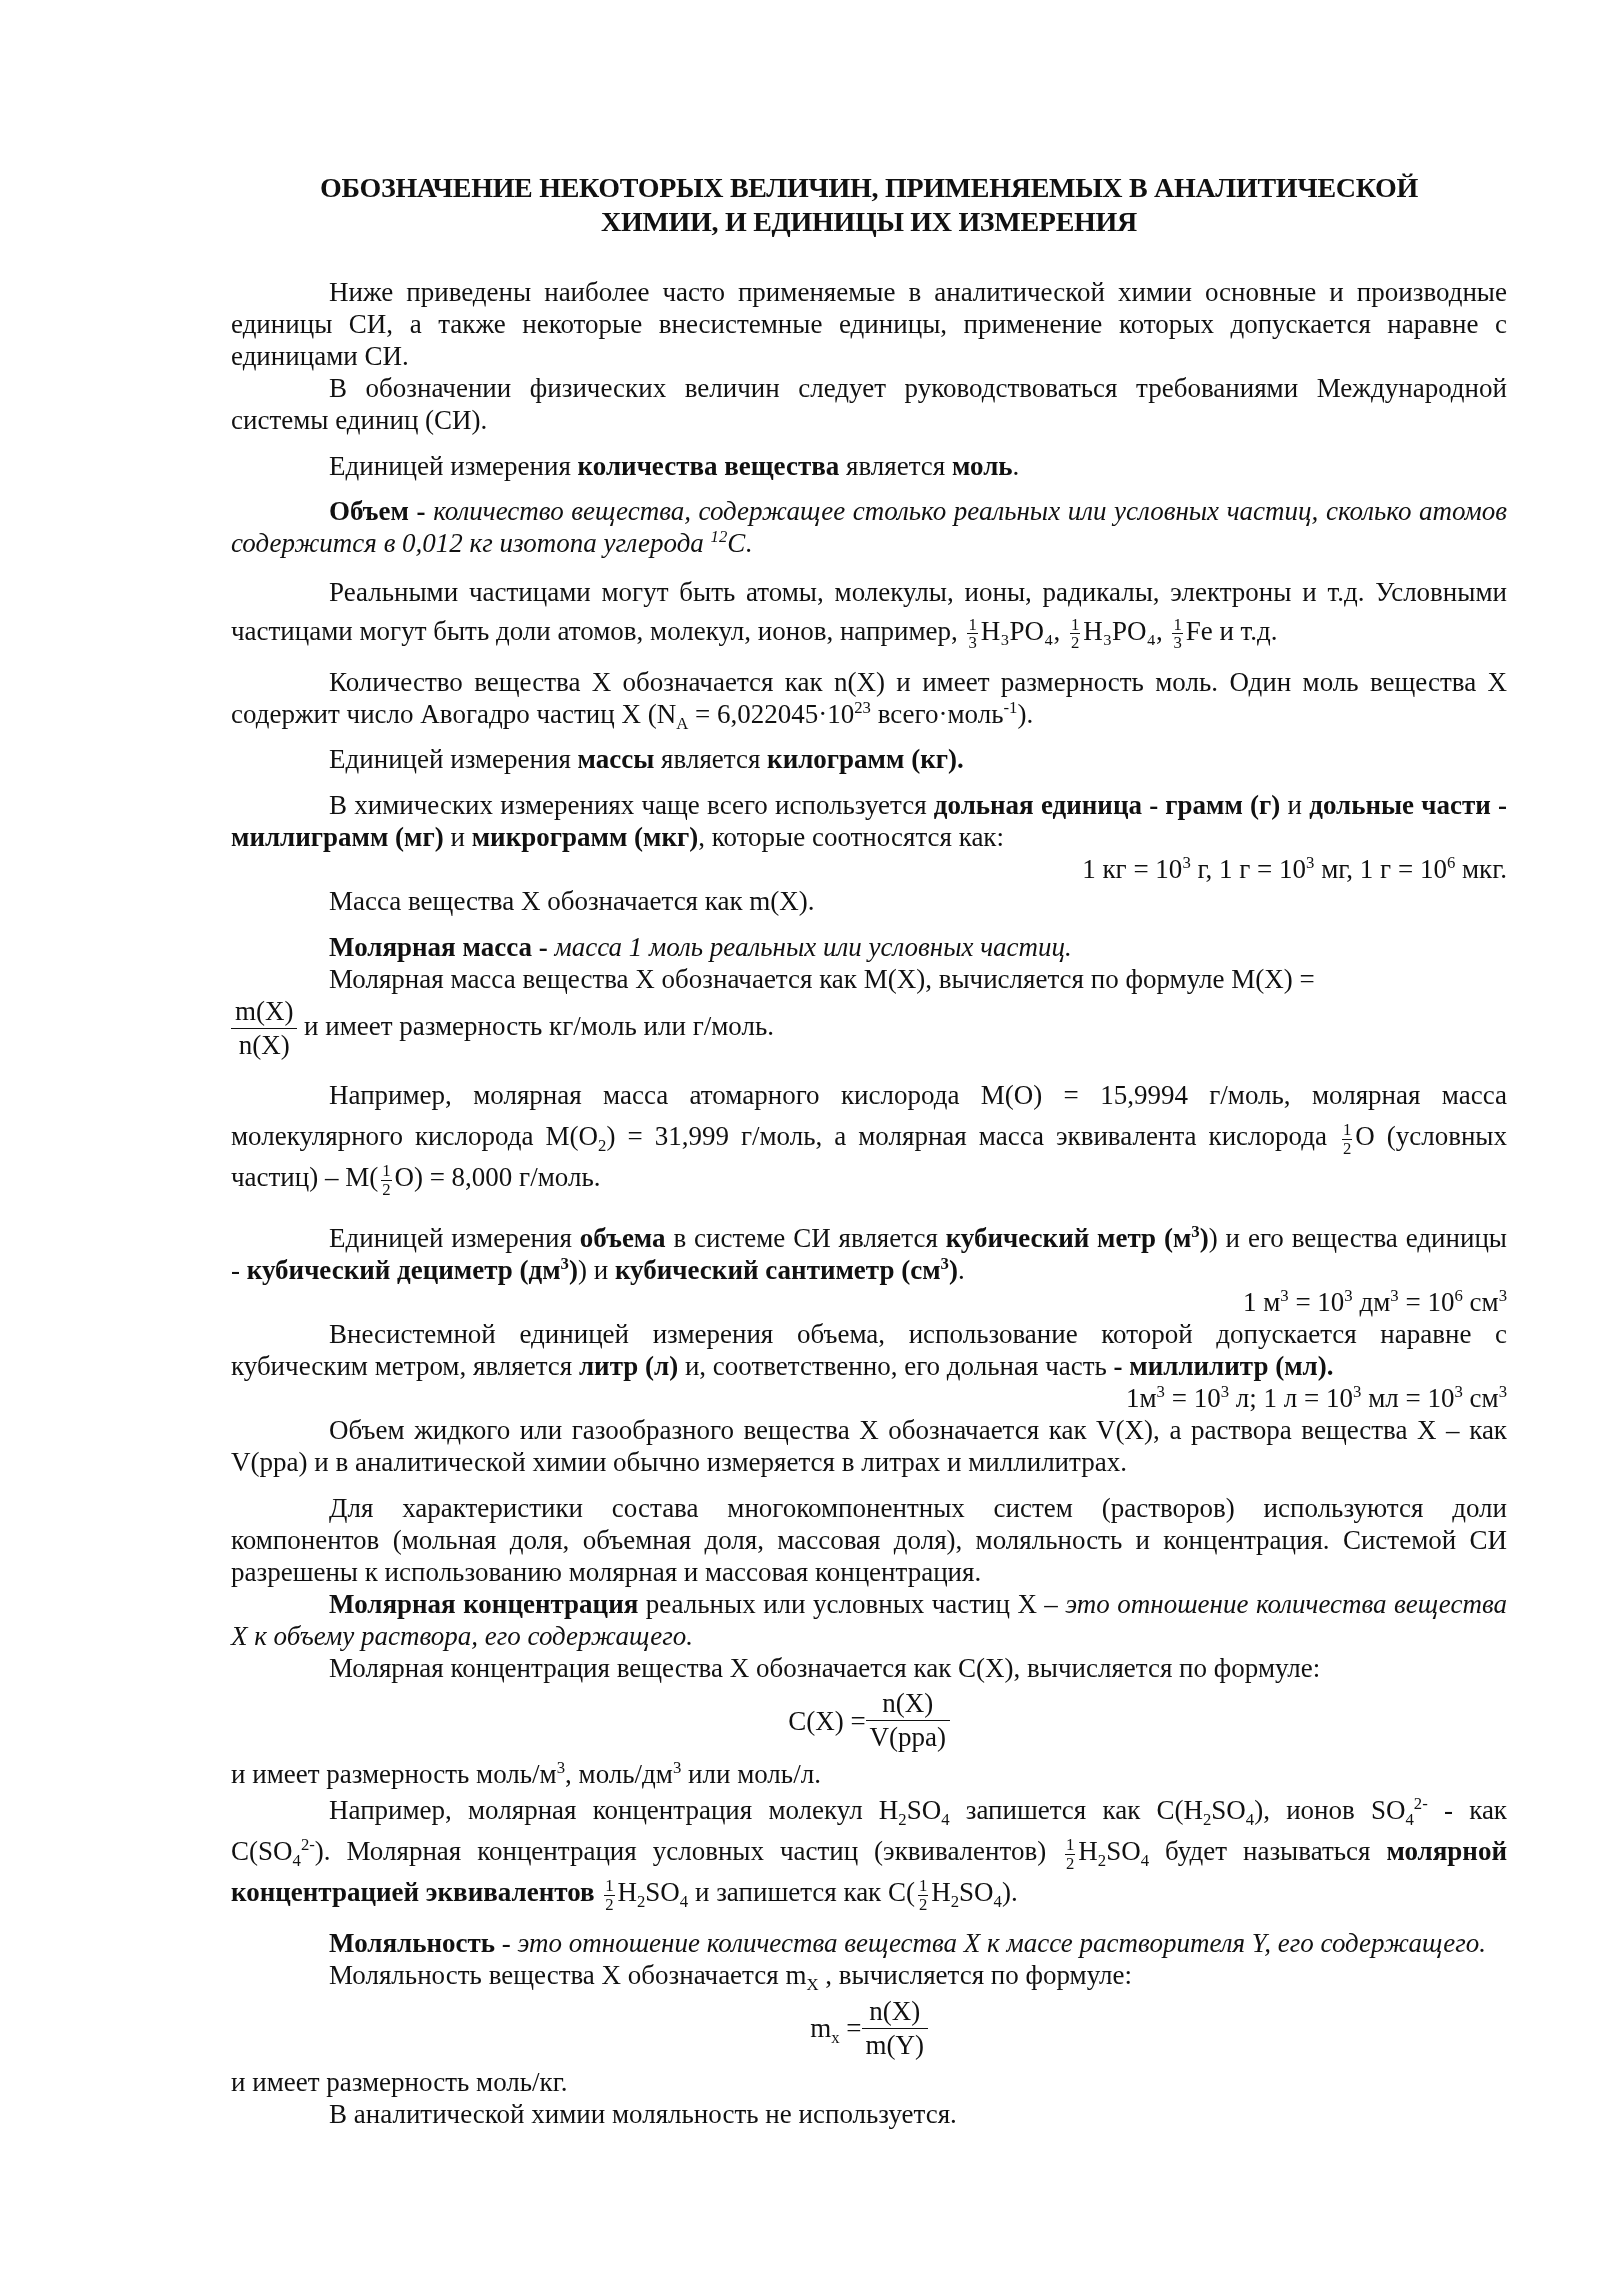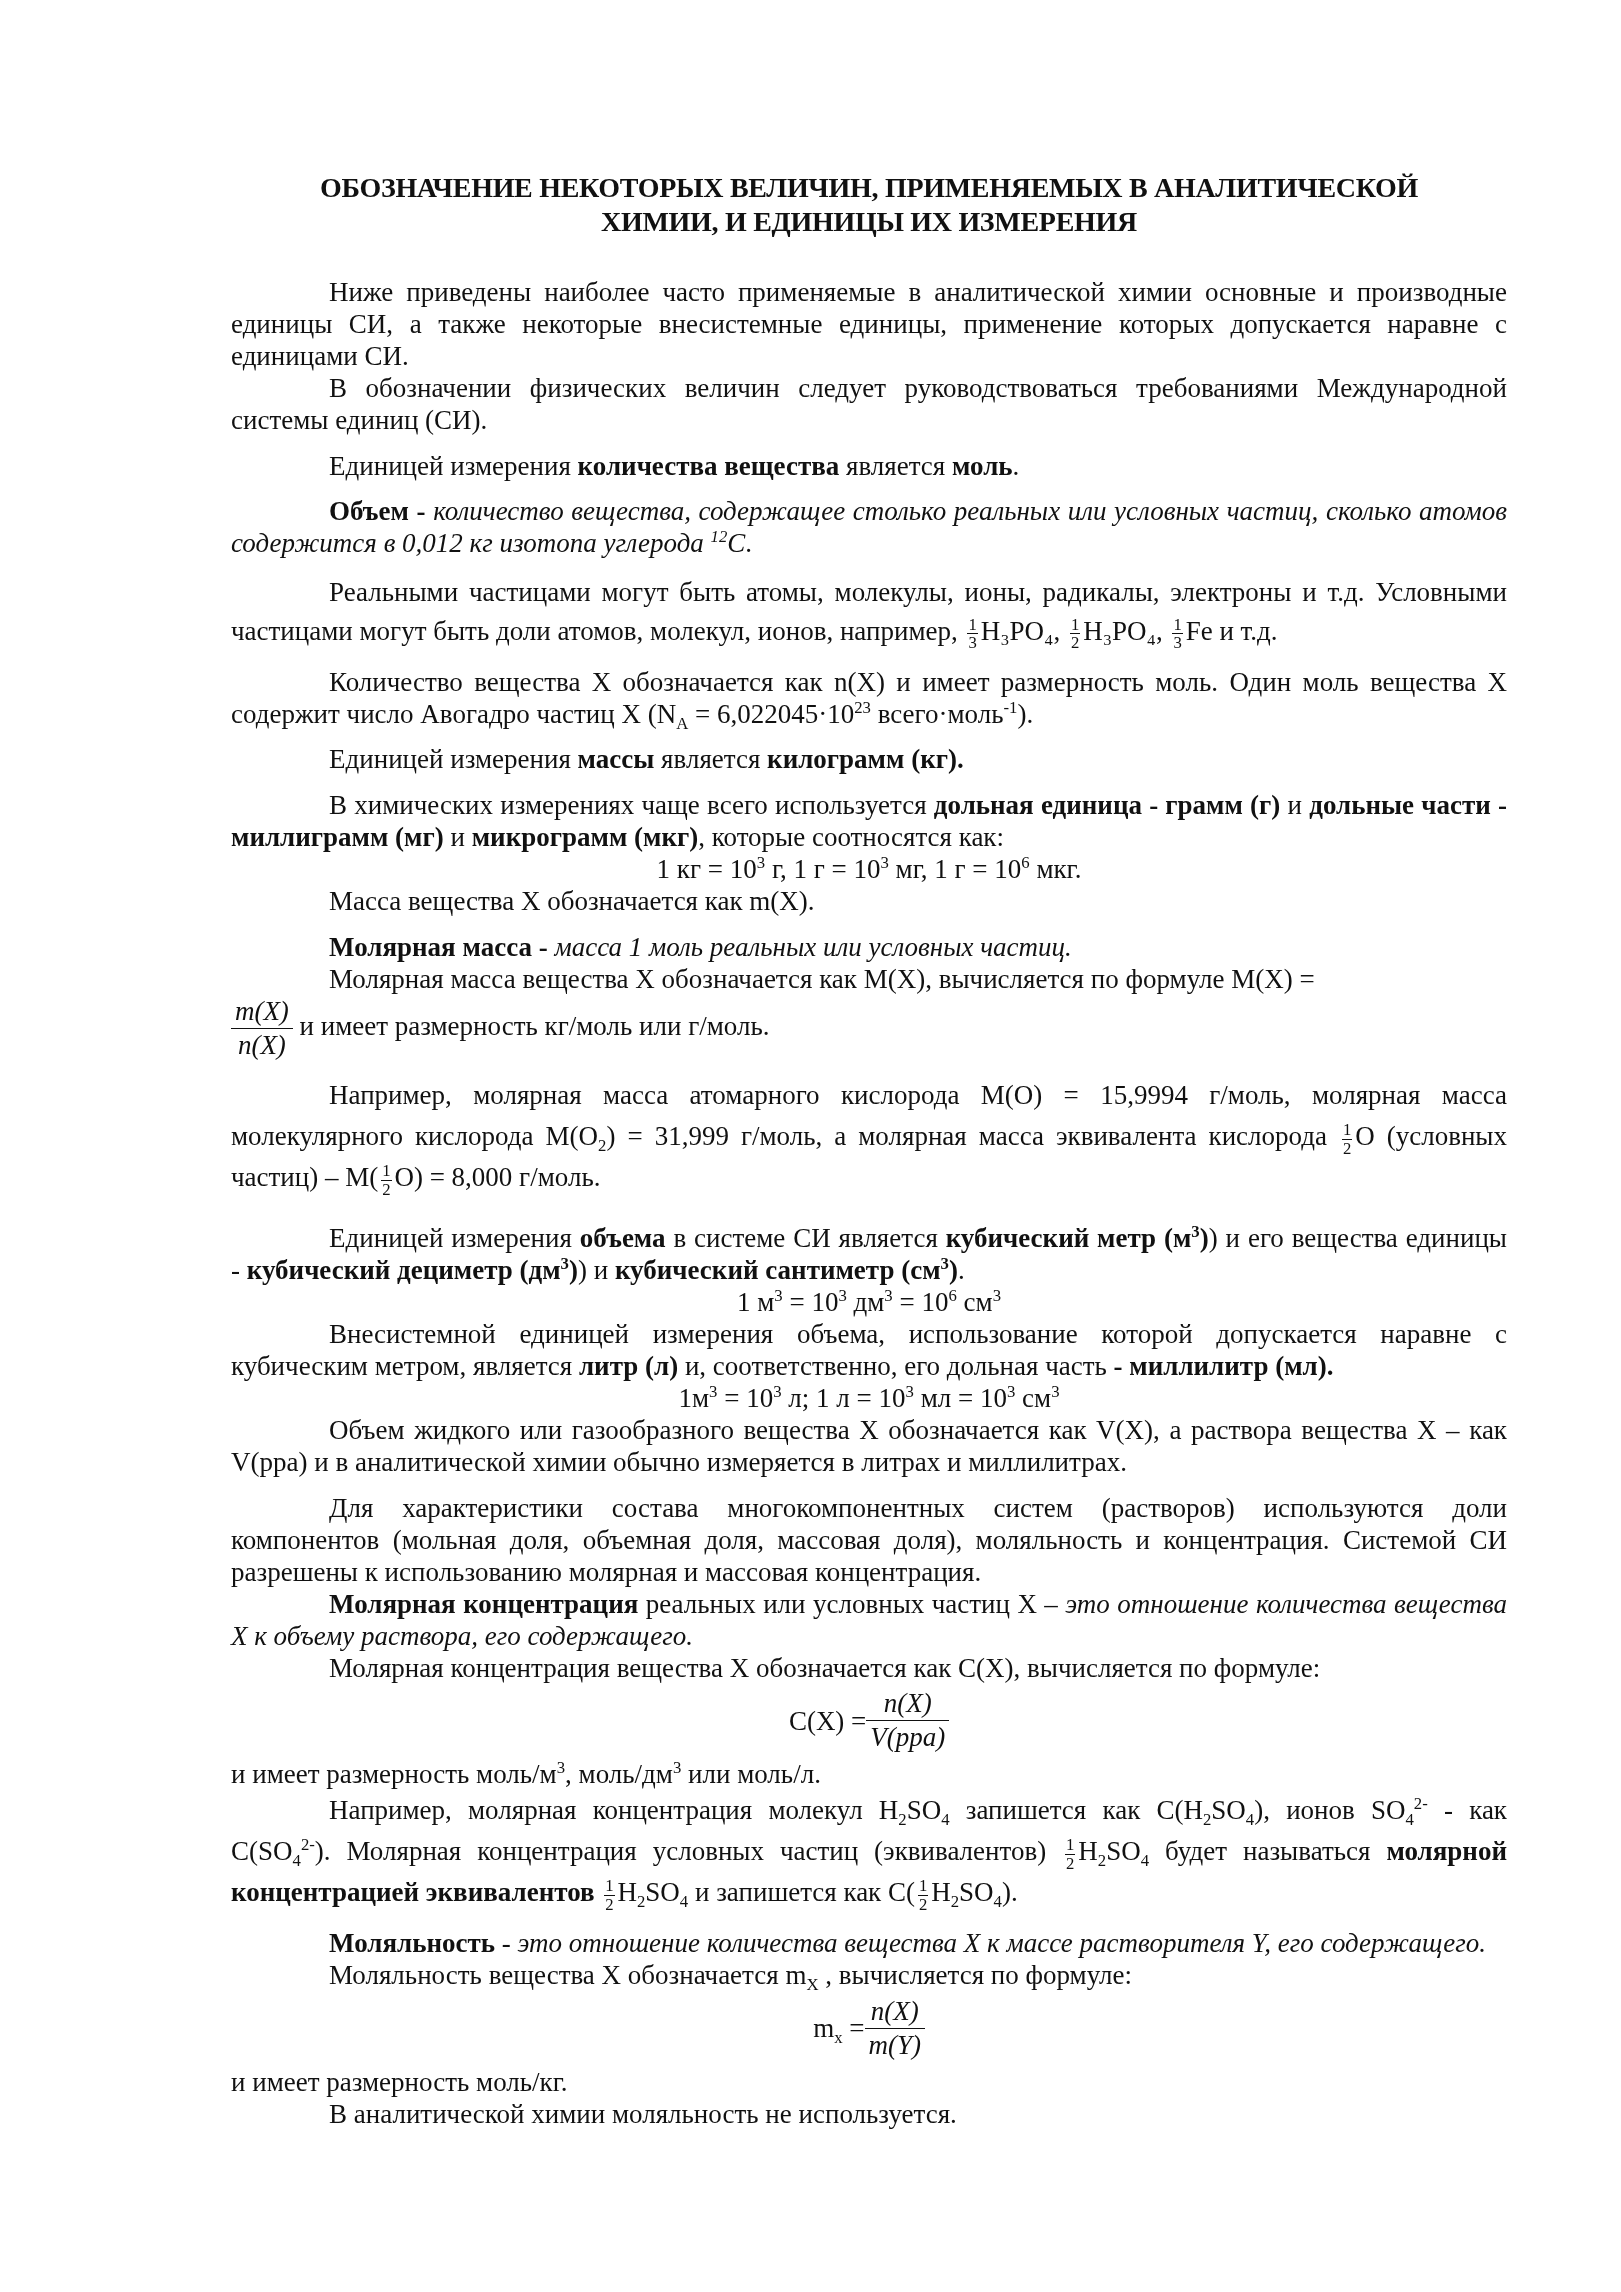--- a/index.html
+++ b/index.html
@@ -12,33 +12,33 @@
     position: absolute; left: 231px; top: 155px; width: 1276px;
     font-size: 27px; line-height: 32px;
   }
   .title {
     text-align: center; font-weight: bold; font-size: 28px; line-height: 34px;
     margin: 16px 0 37px 0; letter-spacing: -0.3px;
   }
   p { margin: 0; text-align: justify; text-indent: 98px; }
   p.noind { text-indent: 0; }
   .gap { margin-top: 13.7px; }
-  .center { text-align: center; text-indent: 0; }
+  .center { text-align: right; text-indent: 0; }
   b { font-weight: bold; }
   i { font-style: italic; }
   sup, sub { font-size: 62%; line-height: 0; }
   .frac {
     display: inline-block; vertical-align: middle; text-align: center;
     font-size: 62%; line-height: 1.05; margin: 0 2.9px; text-indent: 0;
   }
   .frac > span { display: block; }
   .frac > span.num { border-bottom: 1.5px solid #111; padding: 0 1px; }
   .bigfrac {
     display: inline-block; vertical-align: middle; text-align: center;
-    line-height: 33px; text-indent: 0; font-style: italic;
+    line-height: 33px; text-indent: 0;
   }
   .bigfrac > span { display: block; padding: 0 3.9px; }
   .bigfrac > span.num { border-bottom: 1.5px solid #111; }
   .formula { text-align: center; text-indent: 0; margin: 3.9px 0 3.9px 0; }
   .formula .lhs { vertical-align: middle; }
 </style>
 </head>
 <body>
 
 <div class="page">

